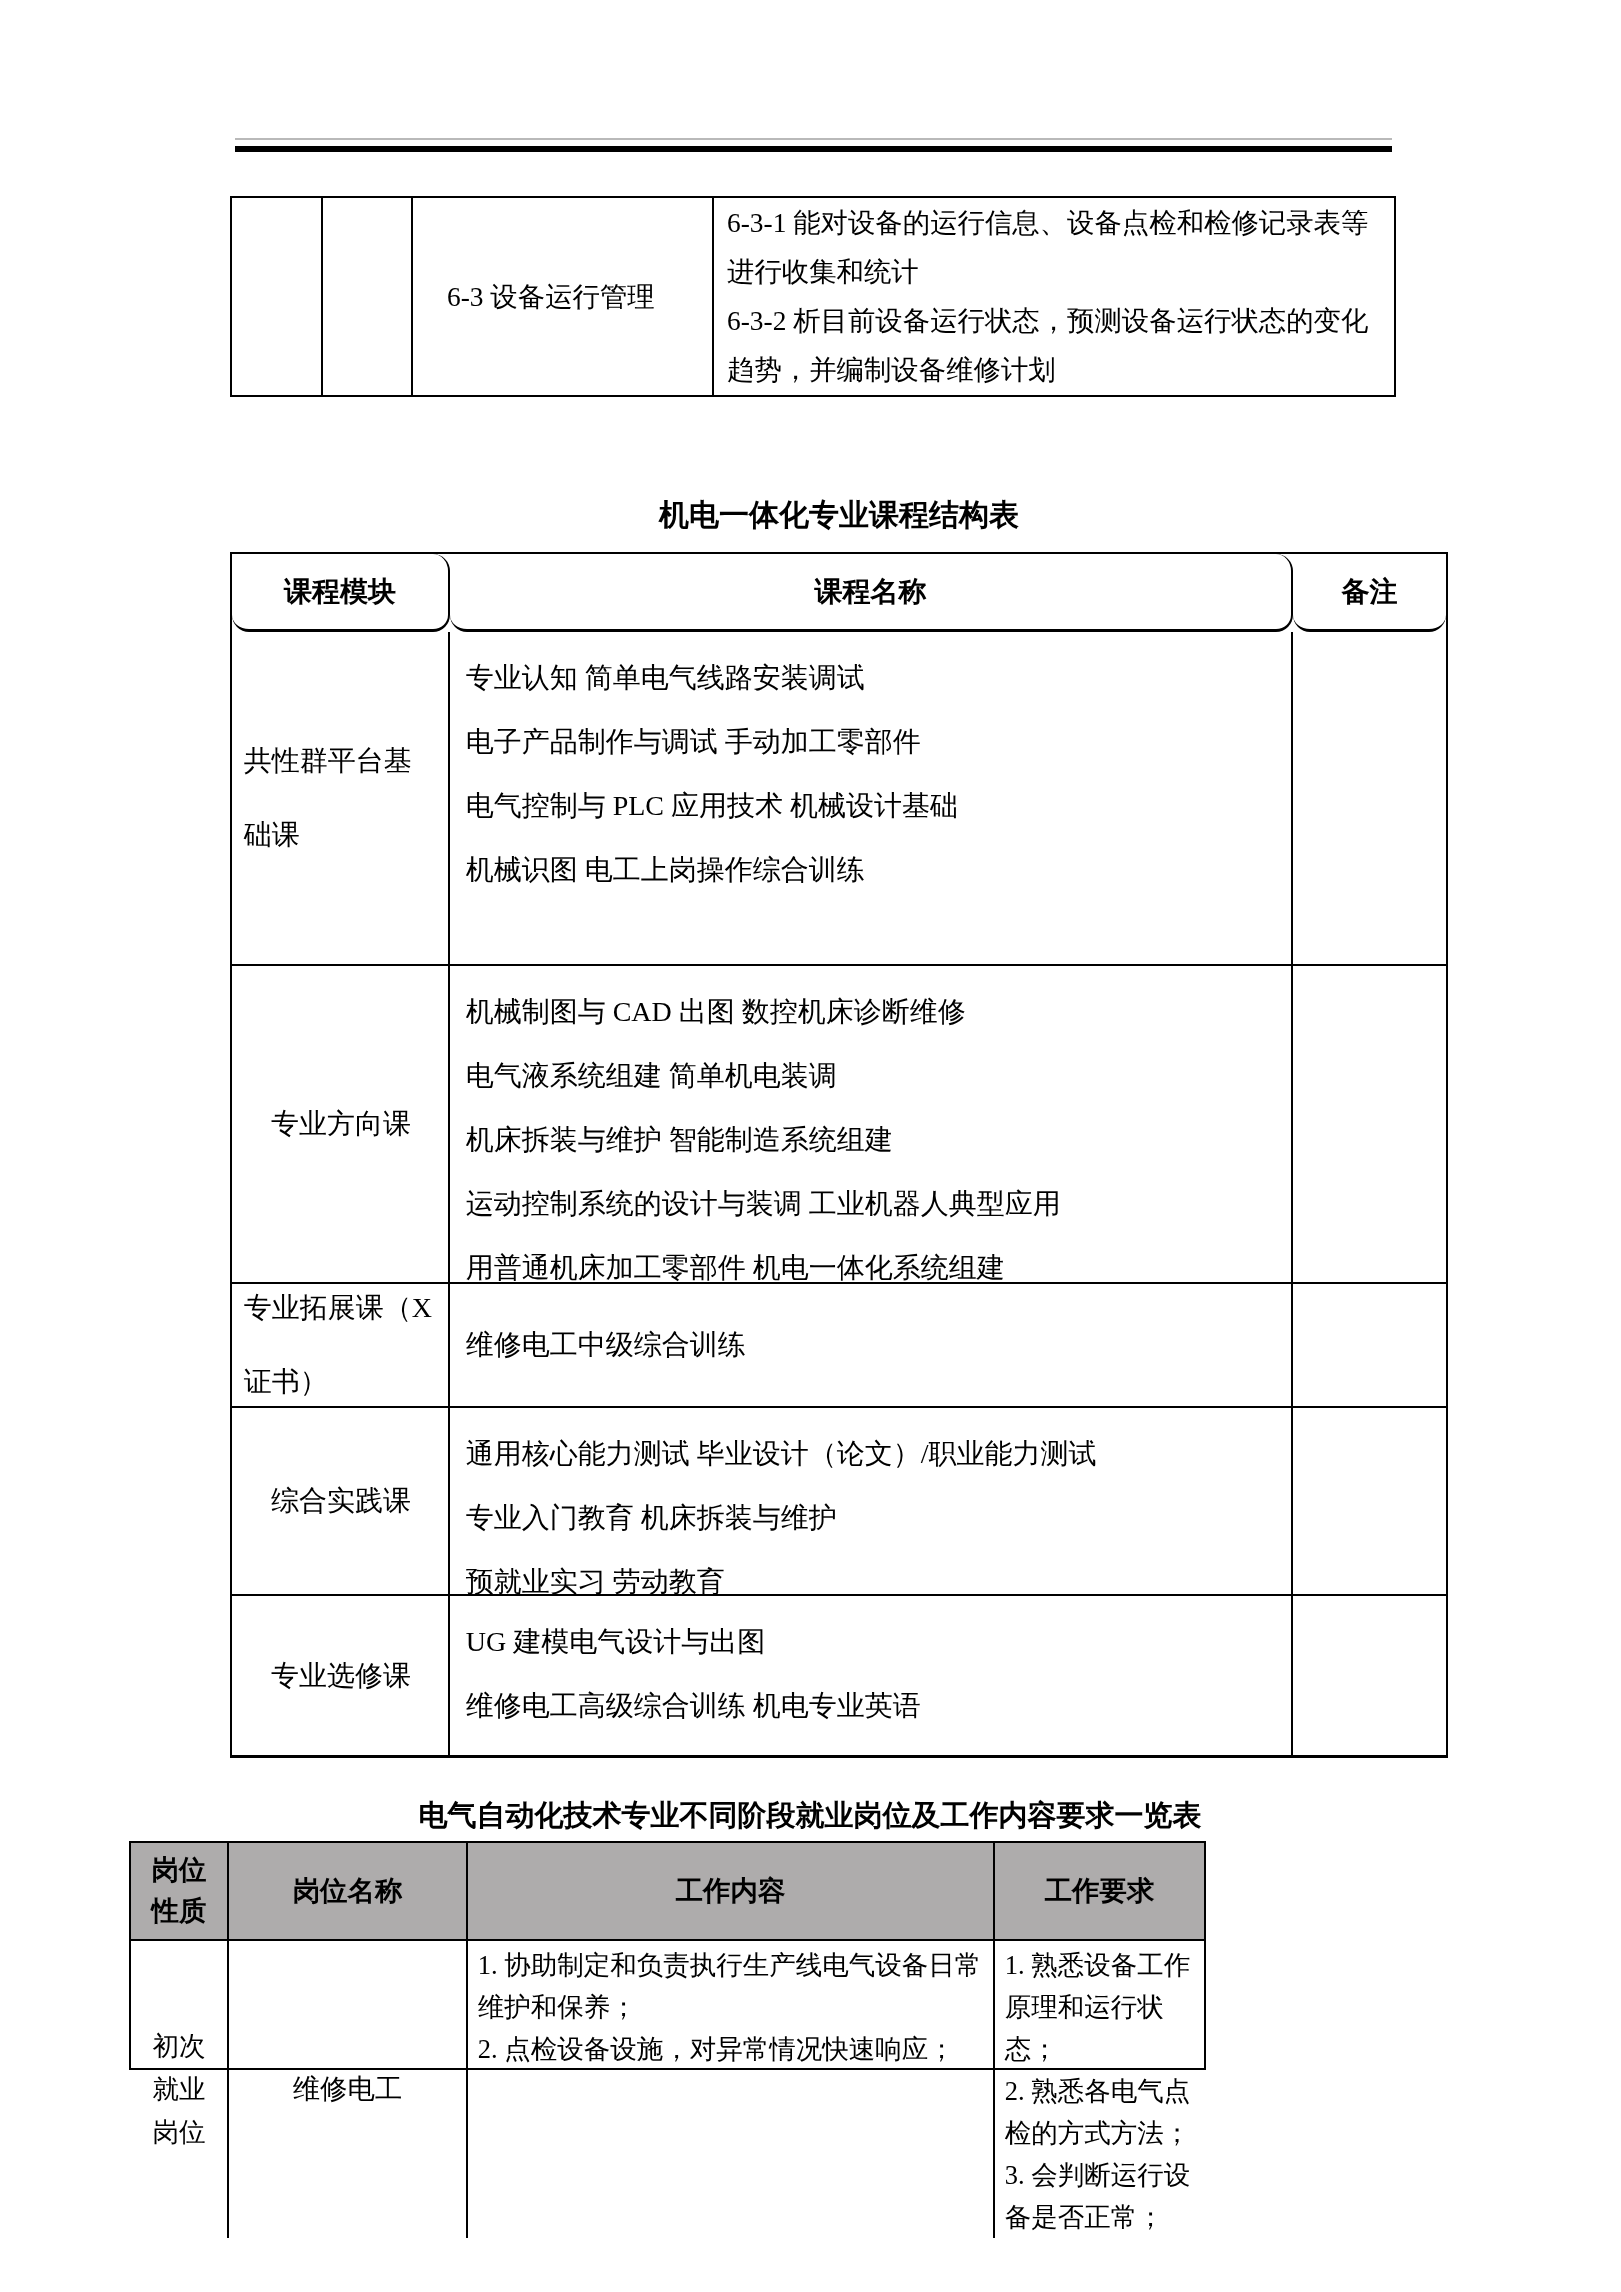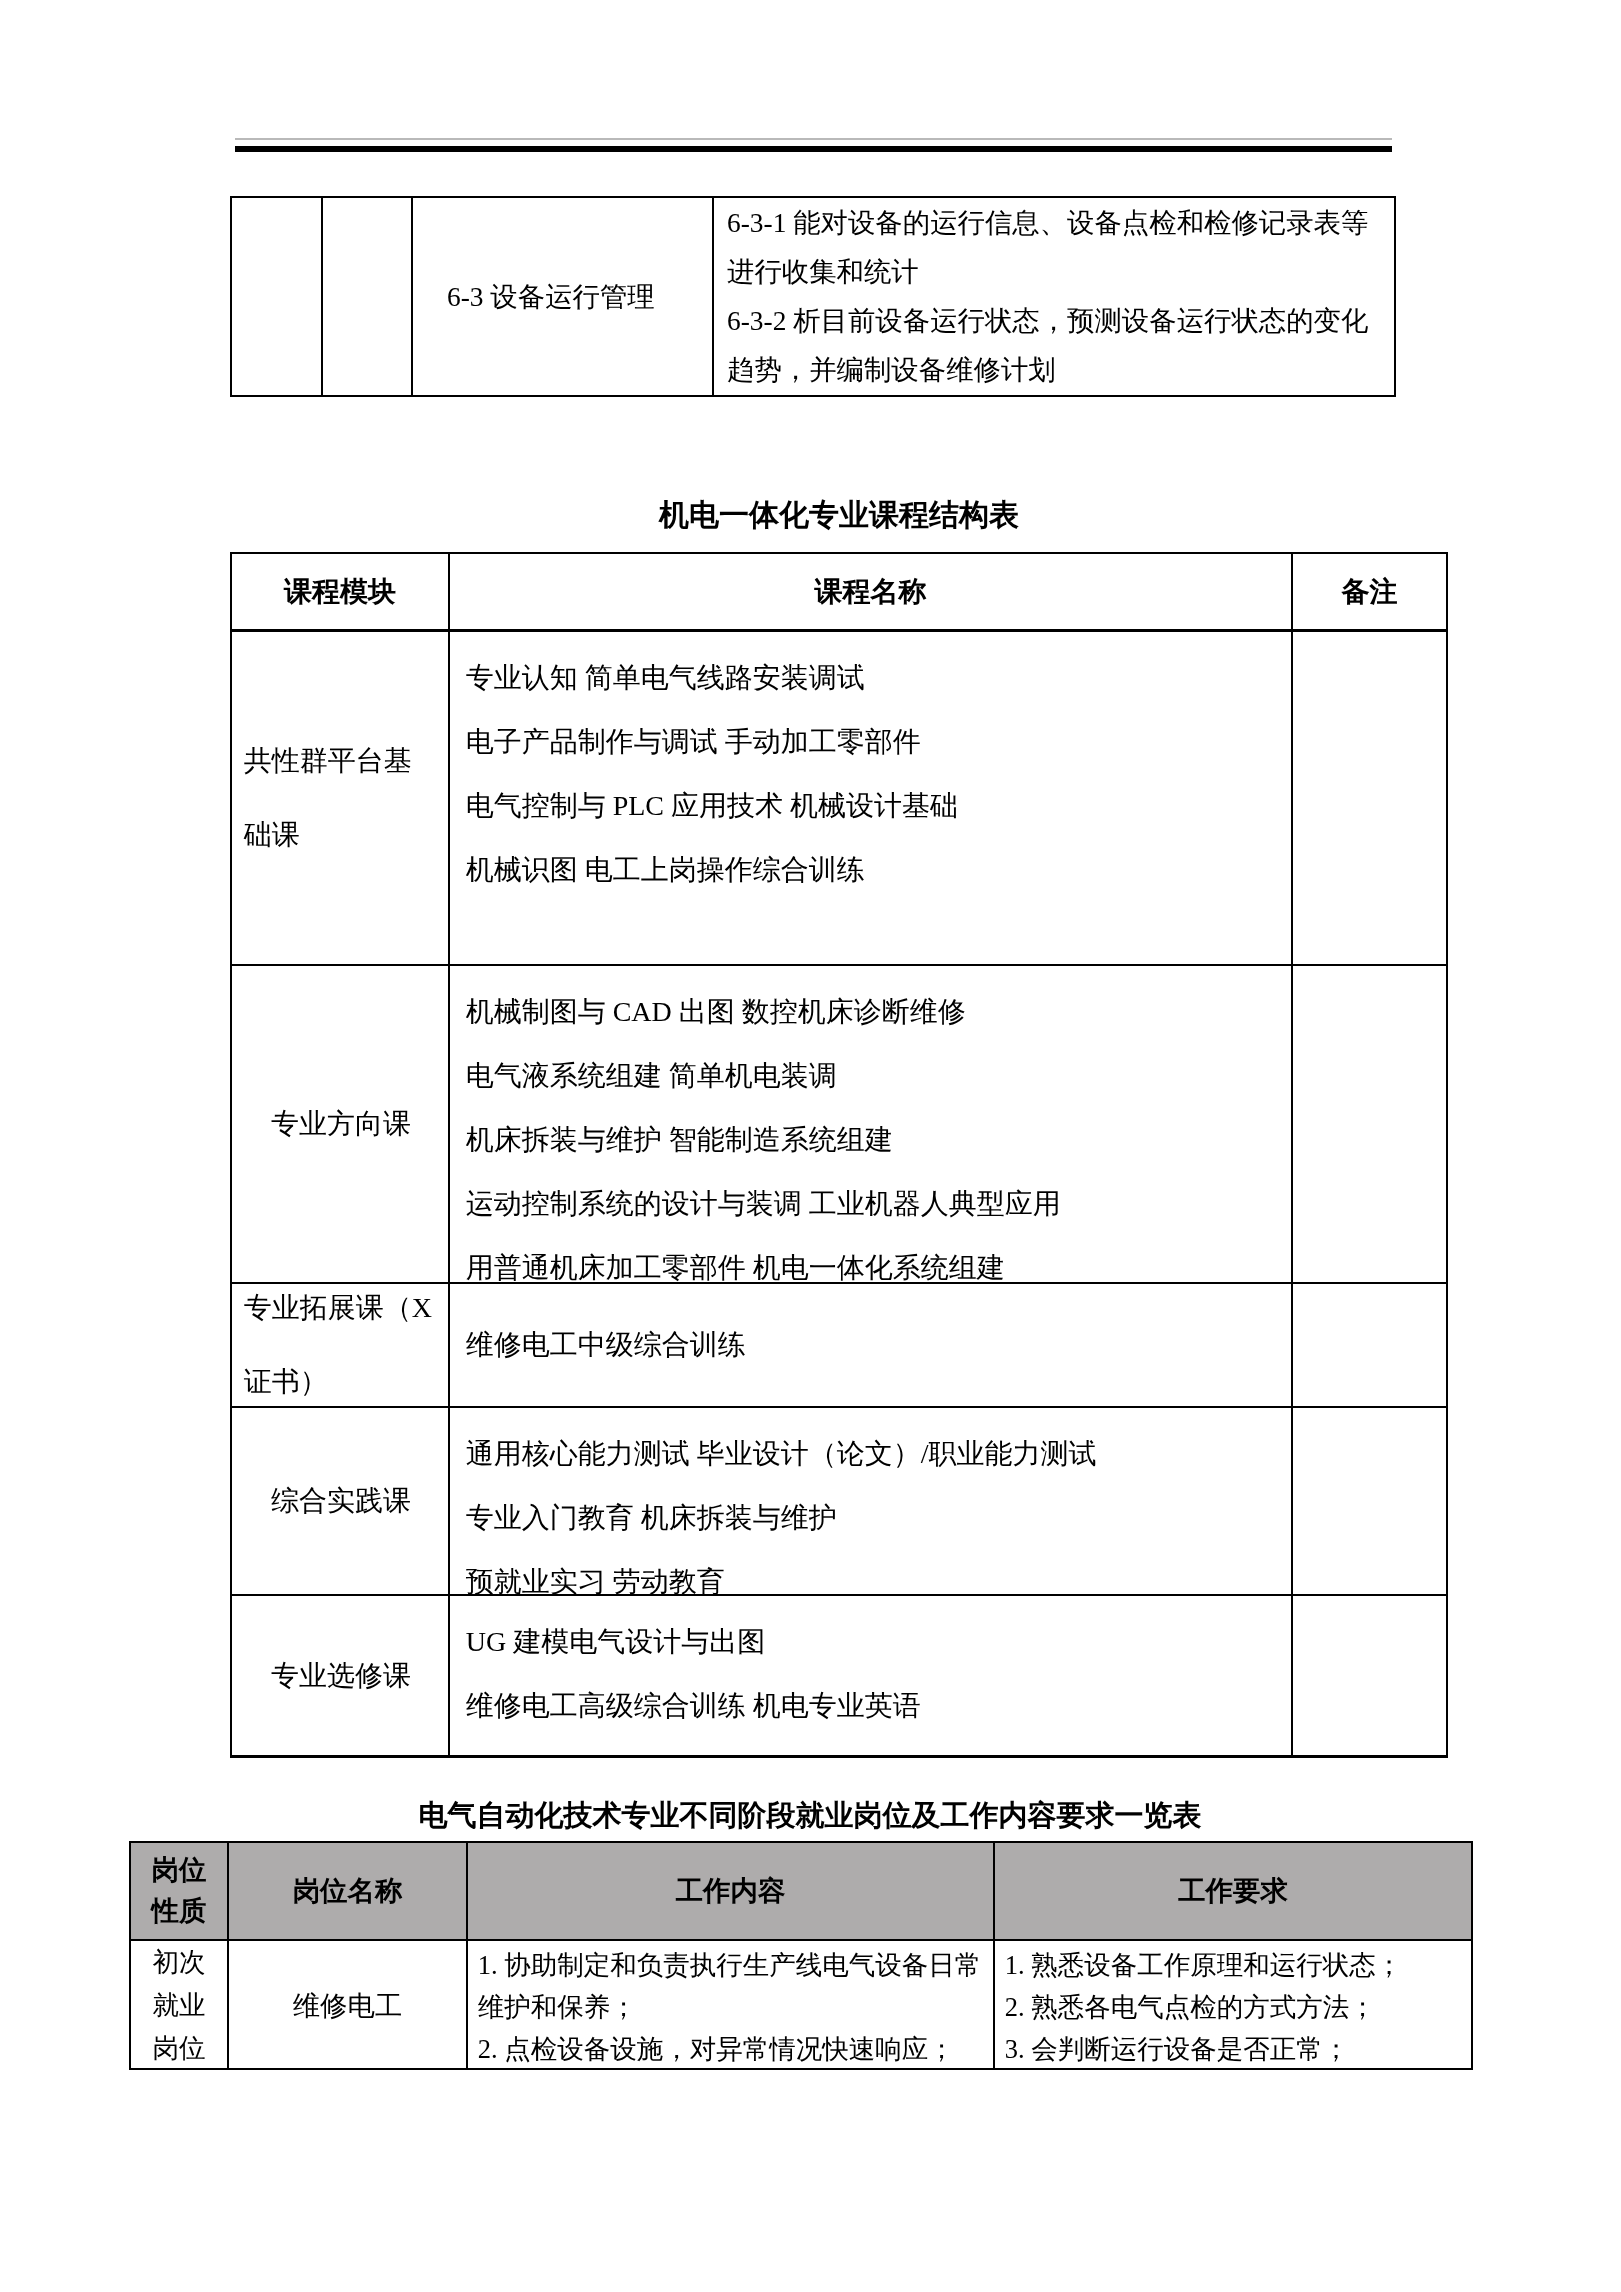--- a/index.html
+++ b/index.html
@@ -35,35 +35,35 @@
   #t2 {
     left: 230px; top: 552px; width: 1218px; height: 1206px;
     display: grid;
     grid-template-columns: 218px 843px 1fr;
     grid-template-rows: 78px 334px 318px 124px 188px 1fr;
     border: 2px solid #000; border-bottom-width: 3.9px;
   }
   .t2cell { border-right: 2px solid #000; }
   .t2cell.last { border-right: none; }
   .t2sep { border-bottom: 2.9px solid #000; }
-  .t2hsep { border-bottom: 3.9px solid #000; }
+  .t2hsep { border-bottom: 3.9px solid #000; border-radius: 17px; }
   .t2h { font-weight: bold; display: flex; align-items: center; justify-content: center; font-size: 28px; }
   .mod { display: flex; align-items: center; padding: 0 9.8px 0 11.8px; font-size: 28px; justify-content: center; }
   .mod span { line-height: 74px; display: block; }
   .courses { padding: 13.7px 9.8px 0 15.7px; font-size: 28px; }
   .courses .cline { line-height: 64px; height: 64px; }
   .vcenter { display: flex; flex-direction: column; justify-content: center; padding-top: 0; }
 
   
   #title3 {
     left: 129px; top: 1794px; width: 1362px; height: 43px;
     text-align: center; font-size: 29px; font-weight: bold; line-height: 43px;
   }
   #t3 {
-    left: 129px; top: 1841px; width: 1344px; height: 229px;
+    left: 129px; top: 1841px; width: 1077px; height: 229px;
     display: grid;
     grid-template-columns: 98px 239px 527px 1fr;
     grid-template-rows: 98px 1fr;
     border: 2.9px solid #000;
   }
   .t3cell { border-right: 2px solid #000; }
   .t3cell.last { border-right: none; }
   .t3h {
     background: #aeacac; font-weight: bold;
     display: flex; align-items: center; justify-content: center;

